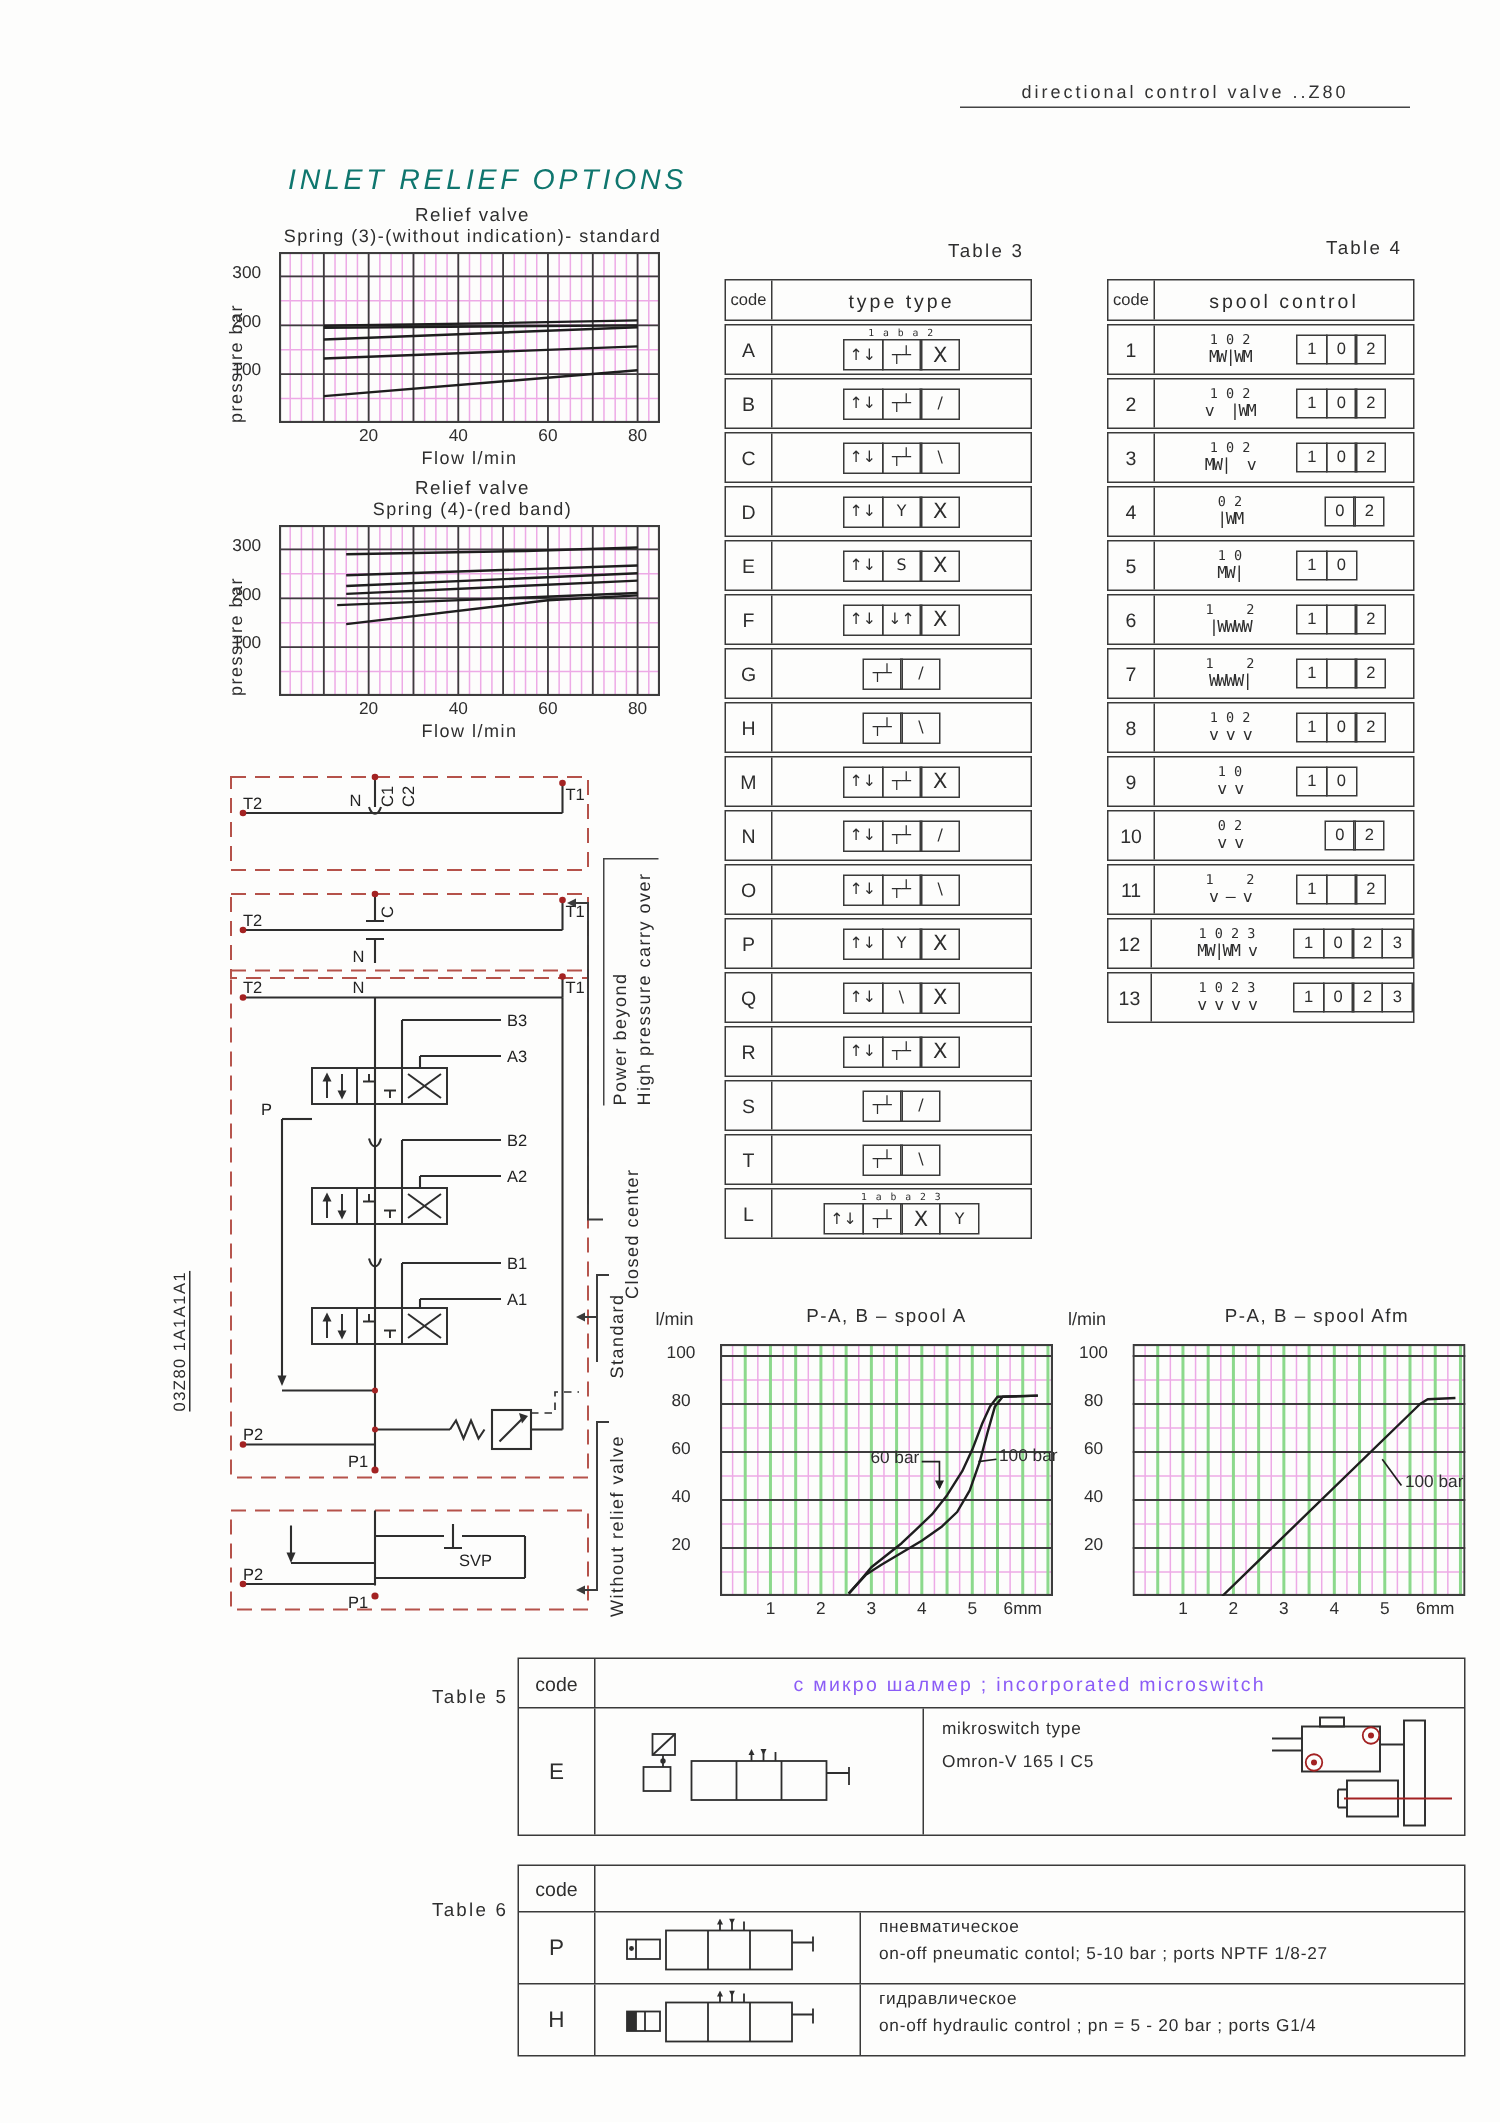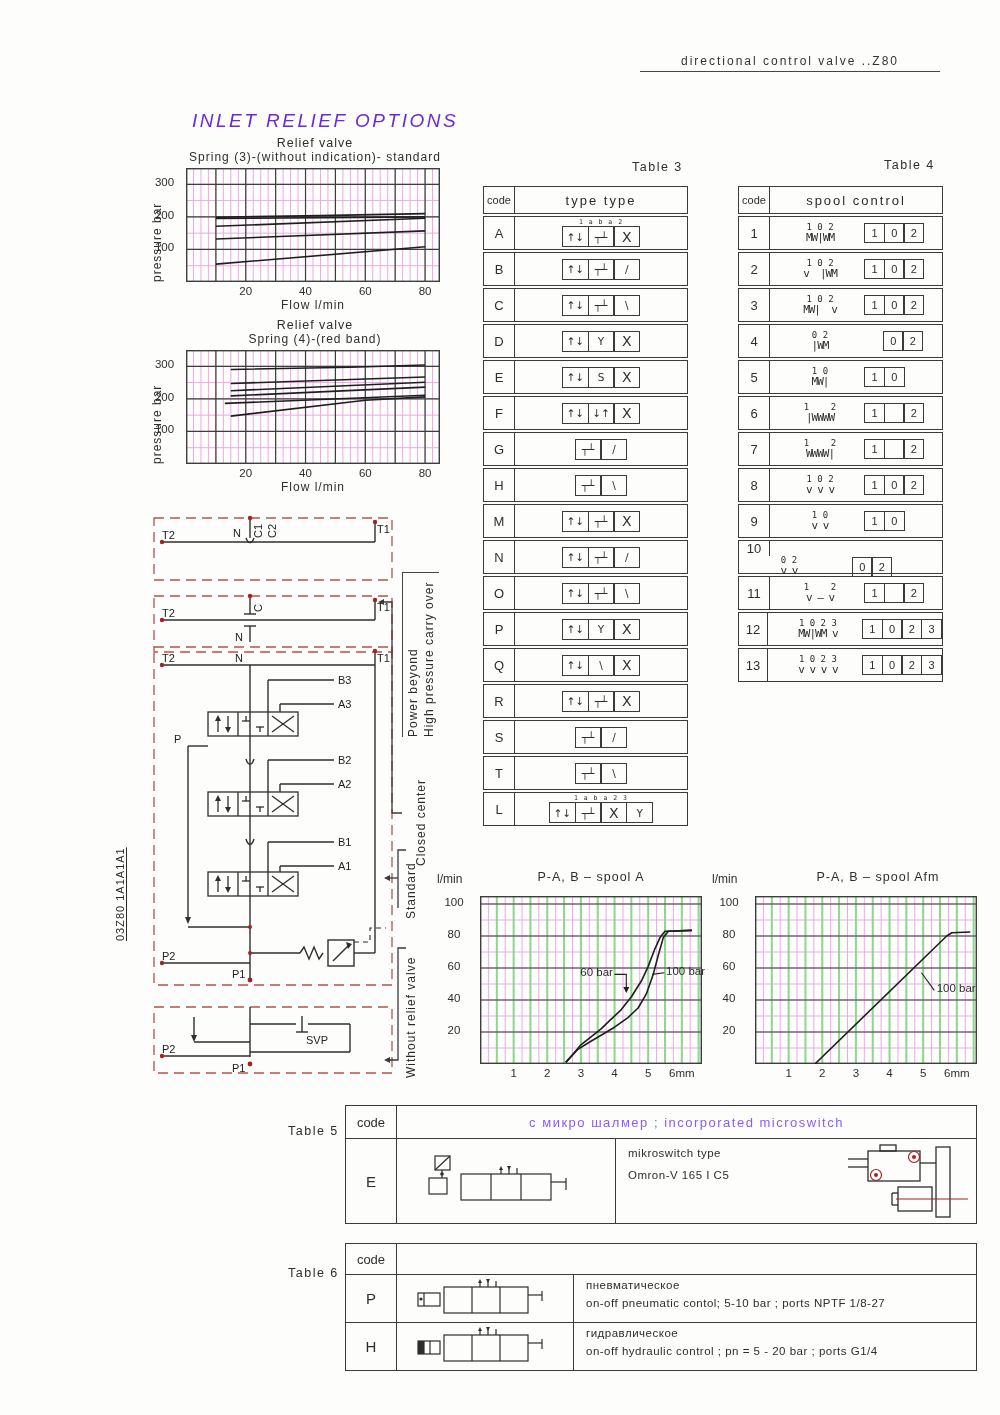--- a/index.html
+++ b/index.html
@@ -5,21 +5,21 @@
   html,body{margin:0;padding:0;background:#ffffff}
   #page{position:relative;width:1000px;height:1415px;background:#fdfdfc;overflow:hidden;
         font-family:"Liberation Sans",sans-serif;color:#2b2b2b}
   .abs{position:absolute}
   
   #doc-title{position:absolute;left:640px;top:54px;width:300px;text-align:center;
     font-size:12px;letter-spacing:2px;color:#333;border-bottom:1.6px solid #444;padding-bottom:3px}
   #dist-box{position:absolute;left:425px;top:101px;width:548px;height:27px;border:1.6px solid #3a3a3a;
     display:flex;align-items:center;justify-content:center;font-size:13px;letter-spacing:1.5px;color:#333}
   #inlet-heading{position:absolute;left:192px;top:110px;font-size:19px;font-style:italic;
-    letter-spacing:2.5px;color:#6d28d9}
+    letter-spacing:2.5px;color:#0f766e}
   
   .chart{position:absolute}
   .ctitle{position:absolute;text-align:center;font-size:12.5px;letter-spacing:1px;color:#2e2e2e;white-space:nowrap}
   .plotwrap{position:absolute}
   .ytick,.xtick,.annlab,.corner{position:absolute;font-size:11.5px;color:#2e2e2e;white-space:nowrap}
   .ytick{text-align:center}
   .xtick{width:44px;text-align:center}
   .corner{font-size:12px}
   .ylab{position:absolute;writing-mode:vertical-rl;transform:rotate(180deg);font-size:12px;
         letter-spacing:1px;color:#2e2e2e;display:flex;align-items:center}
@@ -978,21 +978,21 @@
           <div class="t4g">
             <div class="t4lab">1 0</div>
             <div class="t4gly">v v</div>
           </div>
           <div class="t4boxes">
             <div class="posbox">1</div>
             <div class="posbox">0</div>
           </div>
         </div>
       </div>
-      <div class="trow" style="height: 32px; flex-direction: column;">
+      <div class="trow" style="height: 32px;">
         <div class="tcode">10</div>
         <div class="tmain" style="justify-content: flex-start; padding-left: 6px;">
           <div class="t4g">
             <div class="t4lab">0 2</div>
             <div class="t4gly">v v</div>
           </div>
           <div class="t4boxes">
             <div class="boxspacer"></div>
             <div class="posbox">0</div>
             <div class="posbox">2</div>

